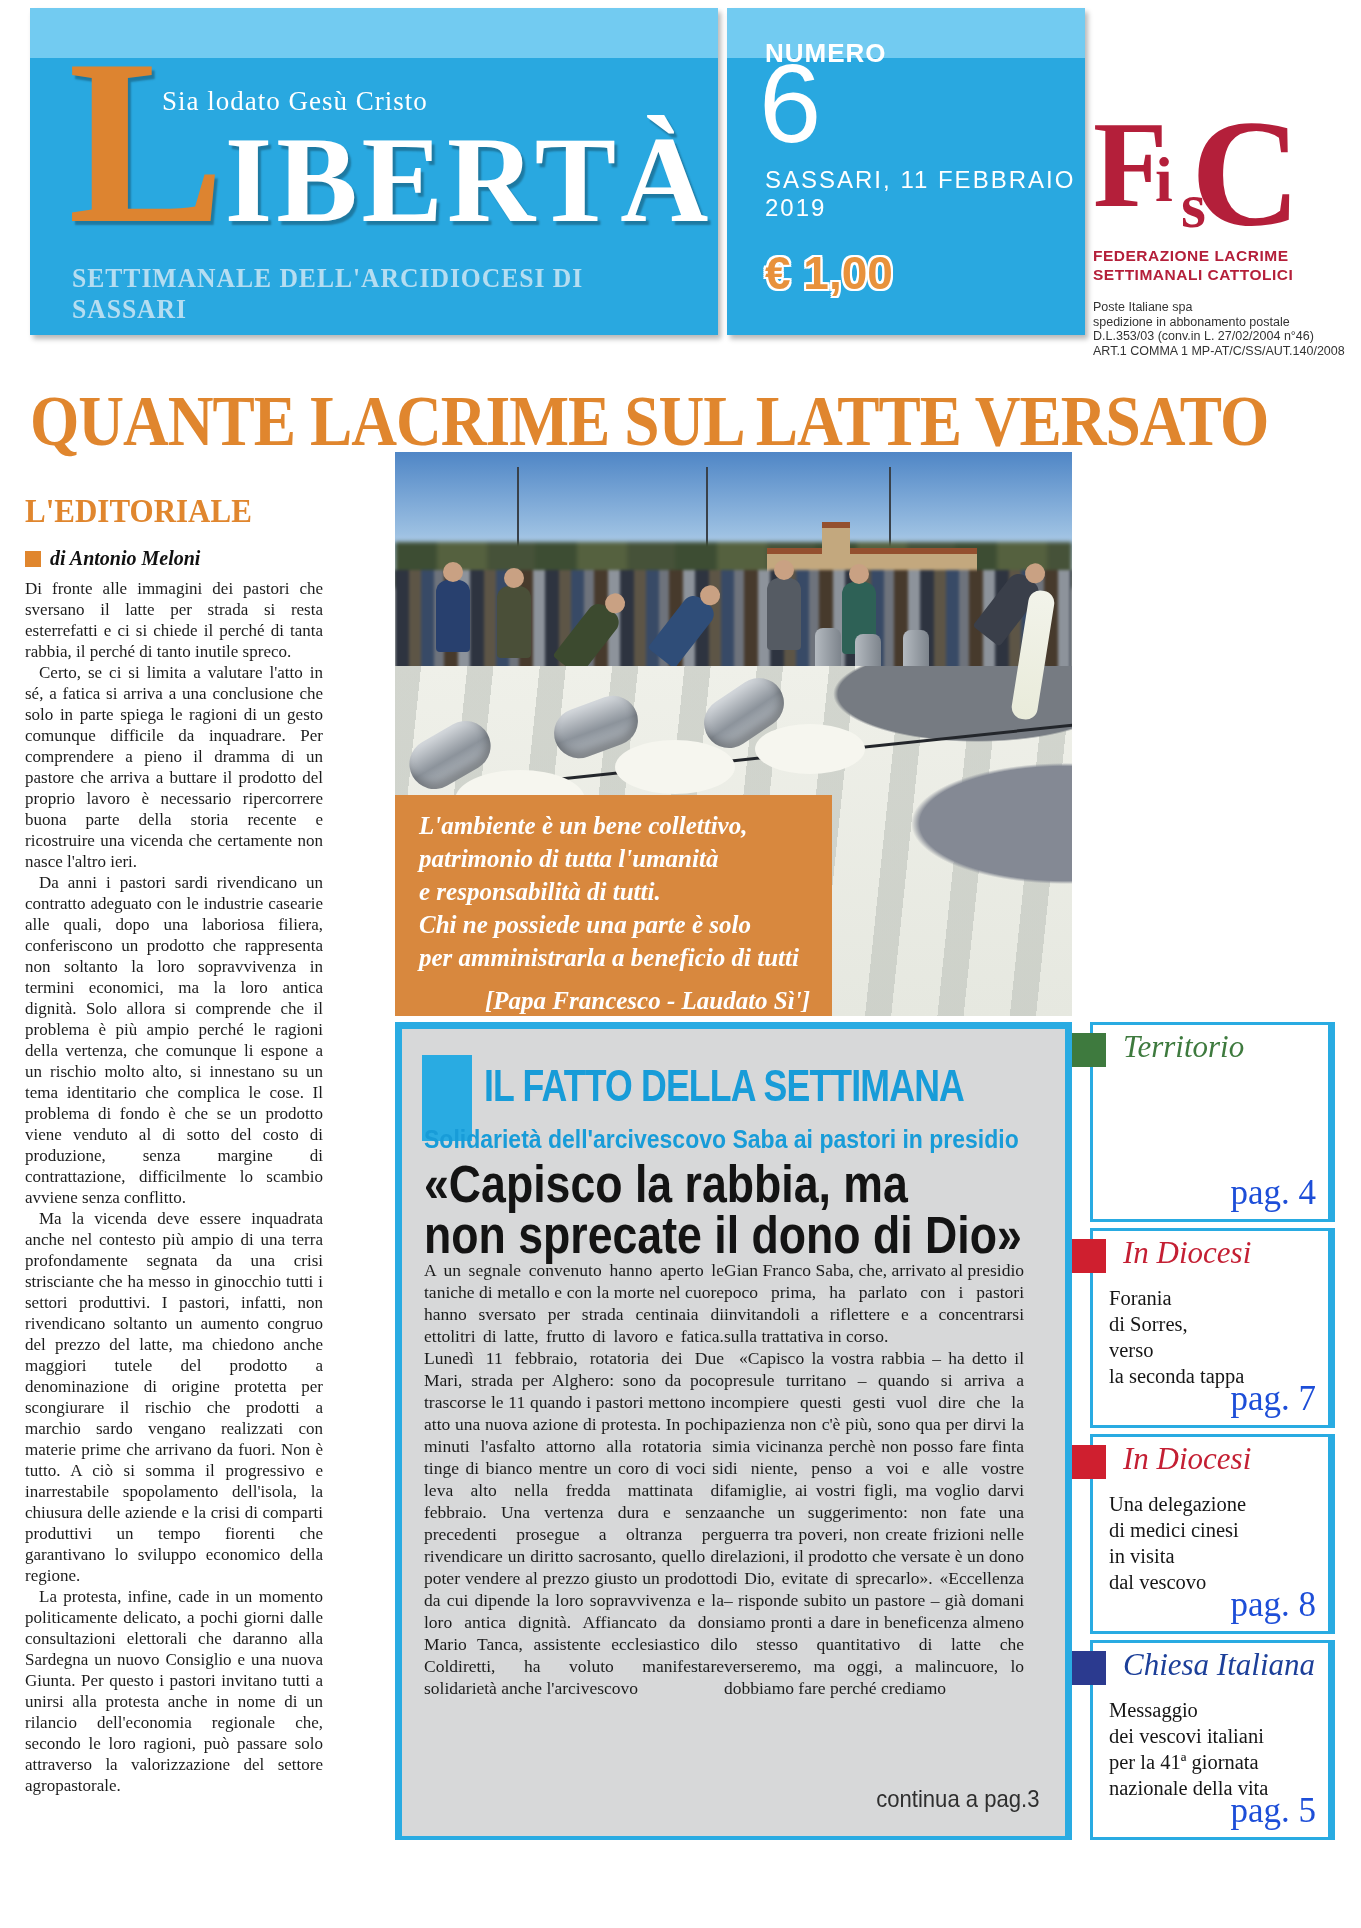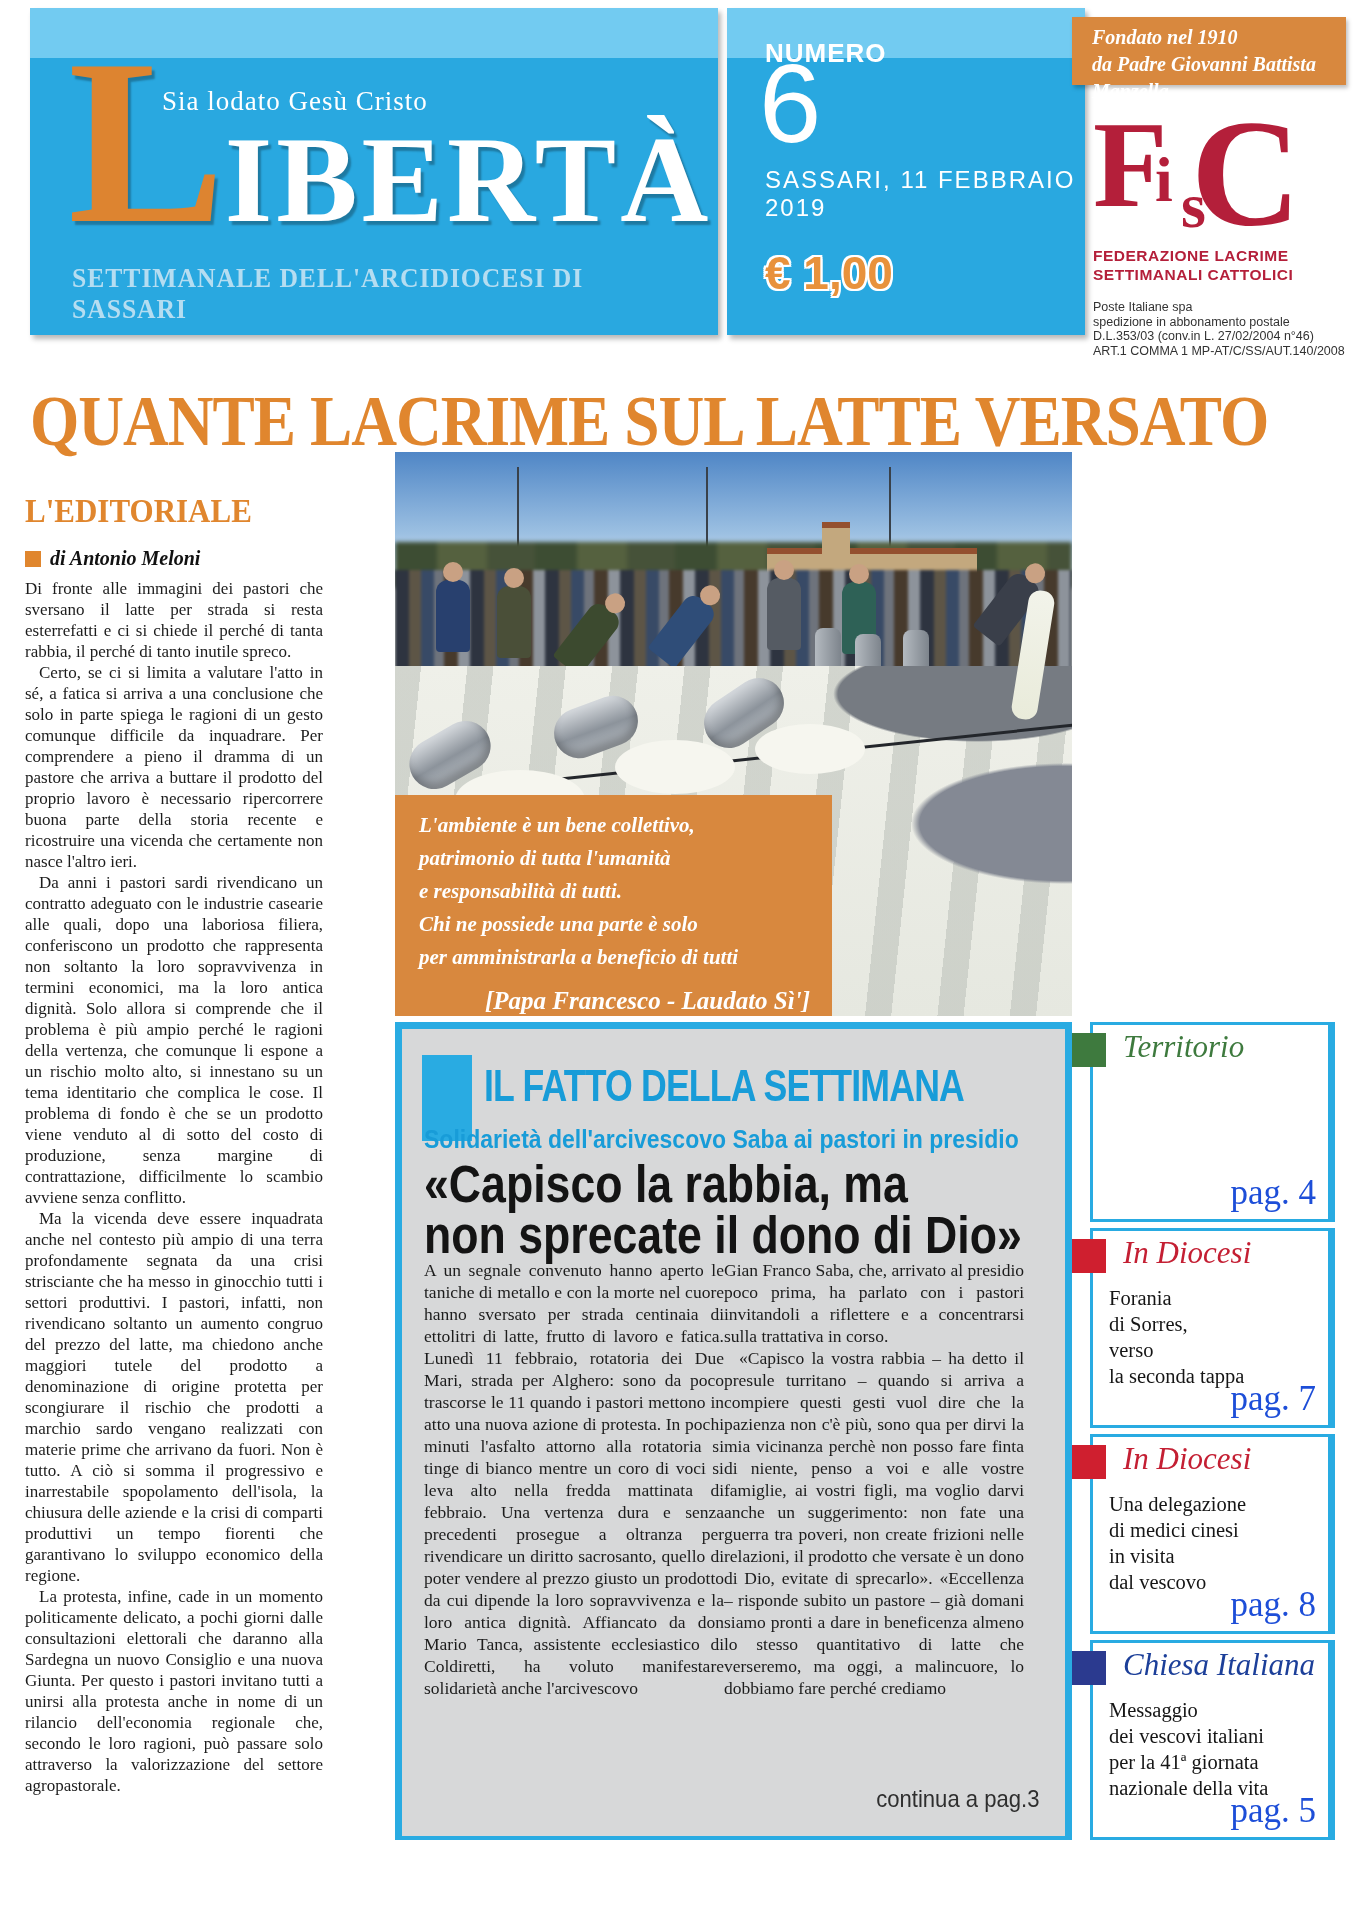--- a/index.html
+++ b/index.html
@@ -89,21 +89,21 @@
              radial-gradient(280px 110px at 99% 45%,#848994 0 52%,rgba(0,0,0,0) 55%),
              repeating-linear-gradient(96deg,rgba(186,191,184,.55) 0 26px,rgba(244,245,239,0) 26px 72px),
              linear-gradient(#eff0e9,#e6e8e0);}
   .ph-hose{position:absolute;left:128px;top:300px;width:560px;height:3px;background:#23262b;
            transform:rotate(-6deg);}
   .ph-pour{position:absolute;right:26px;top:138px;width:26px;height:130px;border-radius:12px;
            background:linear-gradient(#f2f3ea,#e9ebda);transform:rotate(9deg);}
 
   .caption{position:absolute;left:0;top:343px;width:437px;height:221px;background:#d8883e;
            padding:14px 22px 0 24px;box-sizing:border-box;}
-  .caption-text{color:#fff;font-weight:bold;font-style:italic;font-size:21px;line-height:33px;}
+  .caption-text{color:#fff;font-weight:bold;font-style:italic;font-size:25px;line-height:33px;}
   .caption-attr{margin-top:13px;color:#fff;font-weight:bold;font-style:italic;font-size:25px;text-align:right;}
 
   
   .fatto{position:absolute;left:395px;top:1022px;width:677px;height:818px;background:#d7d8d9;
          border:7px solid #29abe2;border-bottom-width:4px;box-sizing:border-box;}
   .fatto-sq{position:absolute;left:20px;top:26px;width:50px;height:86px;background:#29abe2;}
   .fatto-kicker{position:absolute;left:82px;top:32px;color:#189cd8;font-weight:bold;
                 font-family:"Liberation Sans",sans-serif;font-size:42px;letter-spacing:-1px;
                 transform:scale(.85,1.05);transform-origin:top left;white-space:nowrap;}
   .fatto-subhead{position:absolute;left:22px;top:96px;color:#189cd8;font-weight:bold;
@@ -151,24 +151,20 @@
   </div>
 
   <div class="hdr-box hdr-right">
     <div class="hdr-strip"></div>
     <div class="numero-label">NUMERO</div>
     <div class="numero-big">6</div>
     <div class="dateline">SASSARI, 11 FEBBRAIO 2019</div>
     <div class="price">€ 1,00</div>
   </div>
 
-  <div class="founded">
-    <div>Fondato nel 1910</div>
-    <div>da Padre Giovanni Battista Manzella</div>
-  </div>
 
   <div class="fisc">
     <span class="f">F</span>
     <span class="i">i</span>
     <span class="s">s</span>
     <span class="c">C</span>
   </div>
   <div class="fed">
     <div>FEDERAZIONE LACRIME</div>
     <div>SETTIMANALI CATTOLICI</div>

